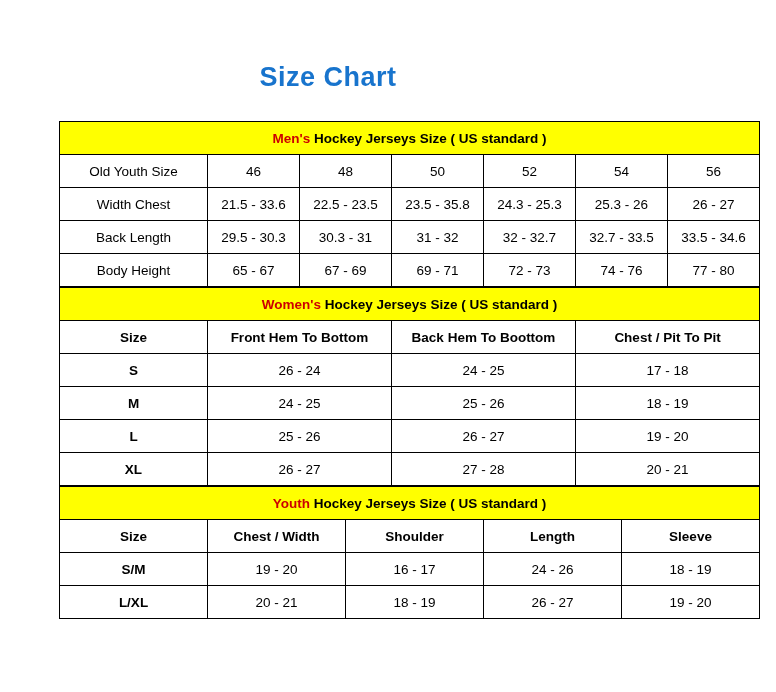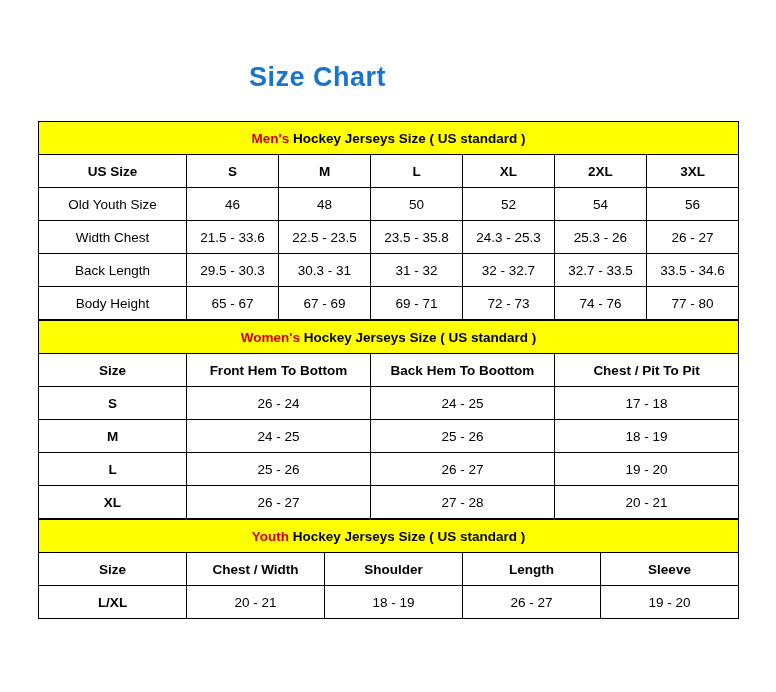--- a/index.html
+++ b/index.html
@@ -11,20 +11,21 @@
     width: 776px;
     height: 692px;
     font-family: "Liberation Sans", sans-serif;
     color: #000000;
   }
   .page {
     position: relative;
     width: 635px;
     height: 692px;
     box-sizing: border-box;
+    padding-left: 21px;
   }
   .title {
     text-align: center;
     color: #1874CD;
     font-size: 27px;
     font-weight: bold;
     letter-spacing: 0.5px;
     padding-top: 62px;
     margin: 0;
   }
@@ -78,29 +79,20 @@
         <col style="width:92px">
         <col style="width:92px">
         <col style="width:92px">
         <col style="width:92px">
         <col style="width:92px">
         <col style="width:92px">
       </colgroup>
       <tbody>
         <tr>
           <td class="section-head" colspan="7"><span class="accent-men">Men's</span><span> Hockey Jerseys Size ( US standard )</span></td>
-        </tr>
-        <tr>
-          <td class="colhead">US Size</td>
-          <td class="colhead">S</td>
-          <td class="colhead">M</td>
-          <td class="colhead">L</td>
-          <td class="colhead">XL</td>
-          <td class="colhead">2XL</td>
-          <td class="colhead">3XL</td>
         </tr>
         <tr>
           <td class="rowlabel">Old Youth Size</td>
           <td>46</td>
           <td>48</td>
           <td>50</td>
           <td>52</td>
           <td>54</td>
           <td>56</td>
         </tr>
@@ -191,20 +183,27 @@
           <td class="section-head" colspan="5"><span class="accent-youth">Youth</span><span> Hockey Jerseys Size ( US standard )</span></td>
         </tr>
         <tr>
           <td class="colhead">Size</td>
           <td class="colhead">Chest / Width</td>
           <td class="colhead">Shoulder</td>
           <td class="colhead">Length</td>
           <td class="colhead">Sleeve</td>
         </tr>
         <tr>
+          <td class="rowlabel-bold">S/M</td>
+          <td>19 - 20</td>
+          <td>16 - 17</td>
+          <td>24 - 26</td>
+          <td>18 - 19</td>
+        </tr>
+        <tr>
           <td class="rowlabel-bold">L/XL</td>
           <td>20 - 21</td>
           <td>18 - 19</td>
           <td>26 - 27</td>
           <td>19 - 20</td>
         </tr>
       </tbody>
     </table>
 
   </div>

